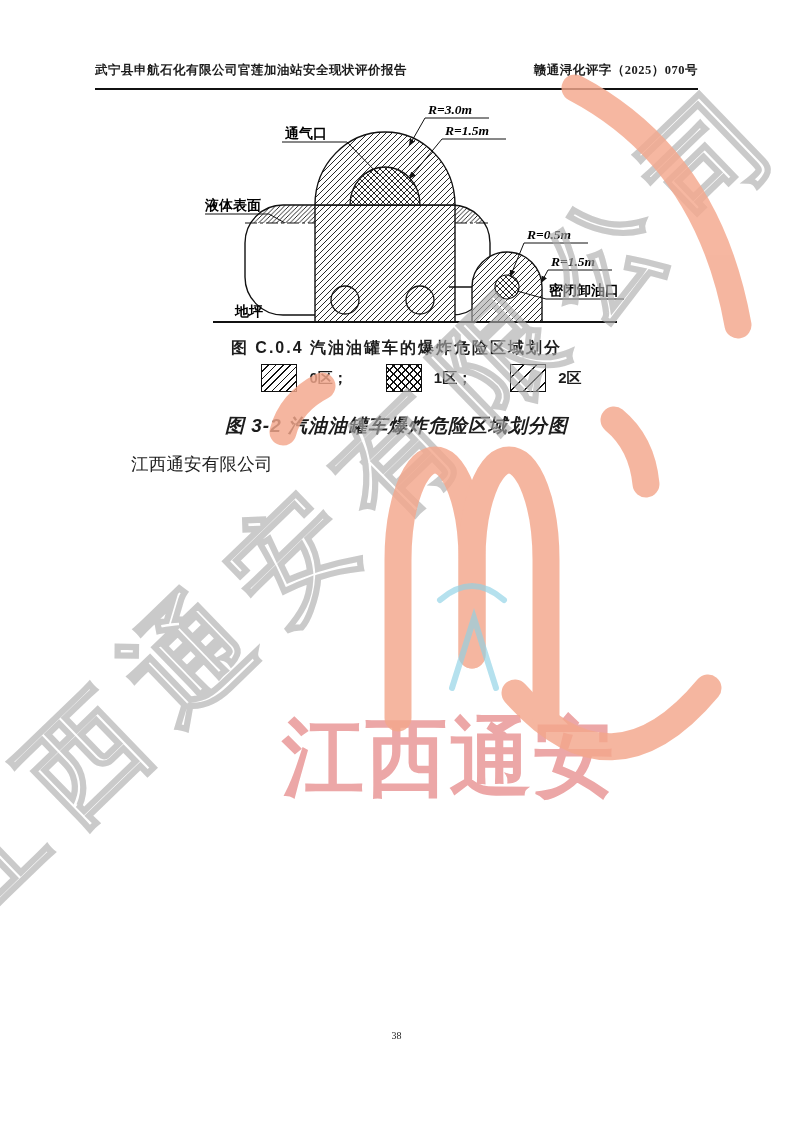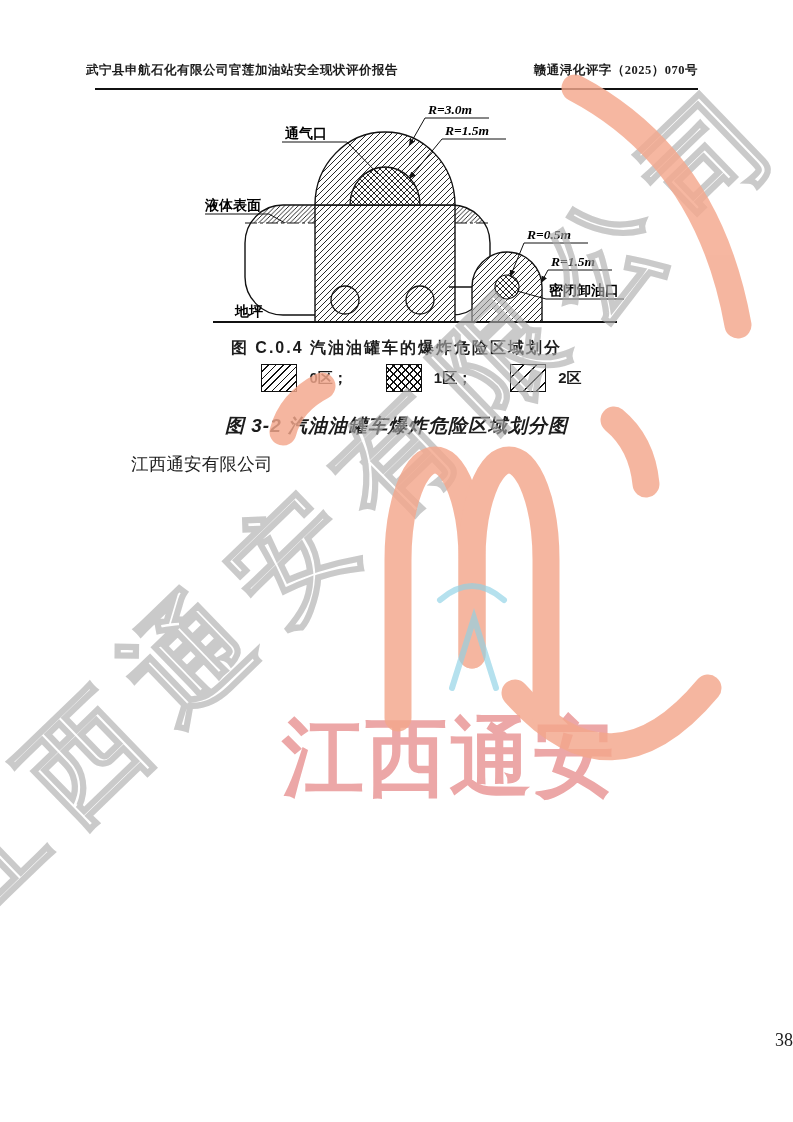--- a/index.html
+++ b/index.html
@@ -2,21 +2,21 @@
 <html><head>
 <meta charset="utf-8">
 <style>
   html,body{margin:0;padding:0;background:#888;}
   .page{
     position:relative;width:793px;height:1122px;margin:0 auto;
     background:#ffffff;overflow:hidden;
     font-family:"Liberation Serif","DejaVu Serif",serif;color:#1c1c1c;
   }
   
-  .hdr{position:absolute;top:62px;left:86px;right:95px;display:flex;justify-content:space-between;
+  .hdr{position:absolute;top:62px;left:95px;right:95px;display:flex;justify-content:space-between;
        font-size:12.5px;font-weight:bold;letter-spacing:.5px;}
   .hdr-rule{position:absolute;top:88px;left:95px;right:95px;height:0;border-top:2px solid #111;}
   
   .fig-svg{position:absolute;top:100px;left:197px;width:430px;height:240px;}
   .fig-svg text{font-family:"Liberation Serif","DejaVu Serif",serif;}
   .cn-lbl{font-size:14px;font-weight:600;}
   .r-lbl{font-size:13.5px;font-weight:bold;font-style:italic;}
   .fig-caption{position:absolute;top:338px;left:0;width:100%;text-align:center;
        font-size:16px;font-weight:bold;letter-spacing:2px;
        font-family:"Liberation Sans","DejaVu Sans",sans-serif;}
@@ -30,21 +30,21 @@
         repeating-linear-gradient(135deg,transparent 0 4.5px,#111 4.5px 5.7px),
         repeating-linear-gradient(45deg,transparent 0 4.5px,#111 4.5px 5.7px);}
   .lg-2{background:repeating-linear-gradient(135deg,transparent 0 8px,#111 8px 9.2px);}
   
   .big-title{position:absolute;top:413px;left:0;width:100%;text-align:center;
        font-size:19px;font-weight:bold;letter-spacing:1px;
        font-family:"Liberation Sans","DejaVu Sans",sans-serif;font-style:italic;}
   .body-text{position:absolute;top:448px;left:96px;width:602px;z-index:10;}
   .body-text p{margin:0;font-size:17.5px;line-height:33px;text-align:justify;
        text-indent:2em;letter-spacing:.2px;}
-  .pagenum{position:absolute;top:1030px;left:0;width:100%;text-align:right;font-size:18px;}
+  .pagenum{position:absolute;top:1030px;left:0;width:100%;text-align:center;font-size:10px;}
   
   .wm-gray{position:absolute;left:-60px;top:820px;z-index:1;
        transform:rotate(-44deg);transform-origin:0 50%;
        font-family:"Liberation Sans","DejaVu Sans",sans-serif;
        font-size:118px;font-weight:bold;letter-spacing:26px;white-space:nowrap;
        color:transparent;-webkit-text-stroke:2.5px rgba(172,172,172,.85);
        opacity:.75;pointer-events:none;}
   .wm-red{position:absolute;left:282px;top:700px;z-index:30;
        font-family:"Liberation Sans","DejaVu Sans",sans-serif;
        font-size:86px;font-weight:bold;letter-spacing:2px;white-space:nowrap;

